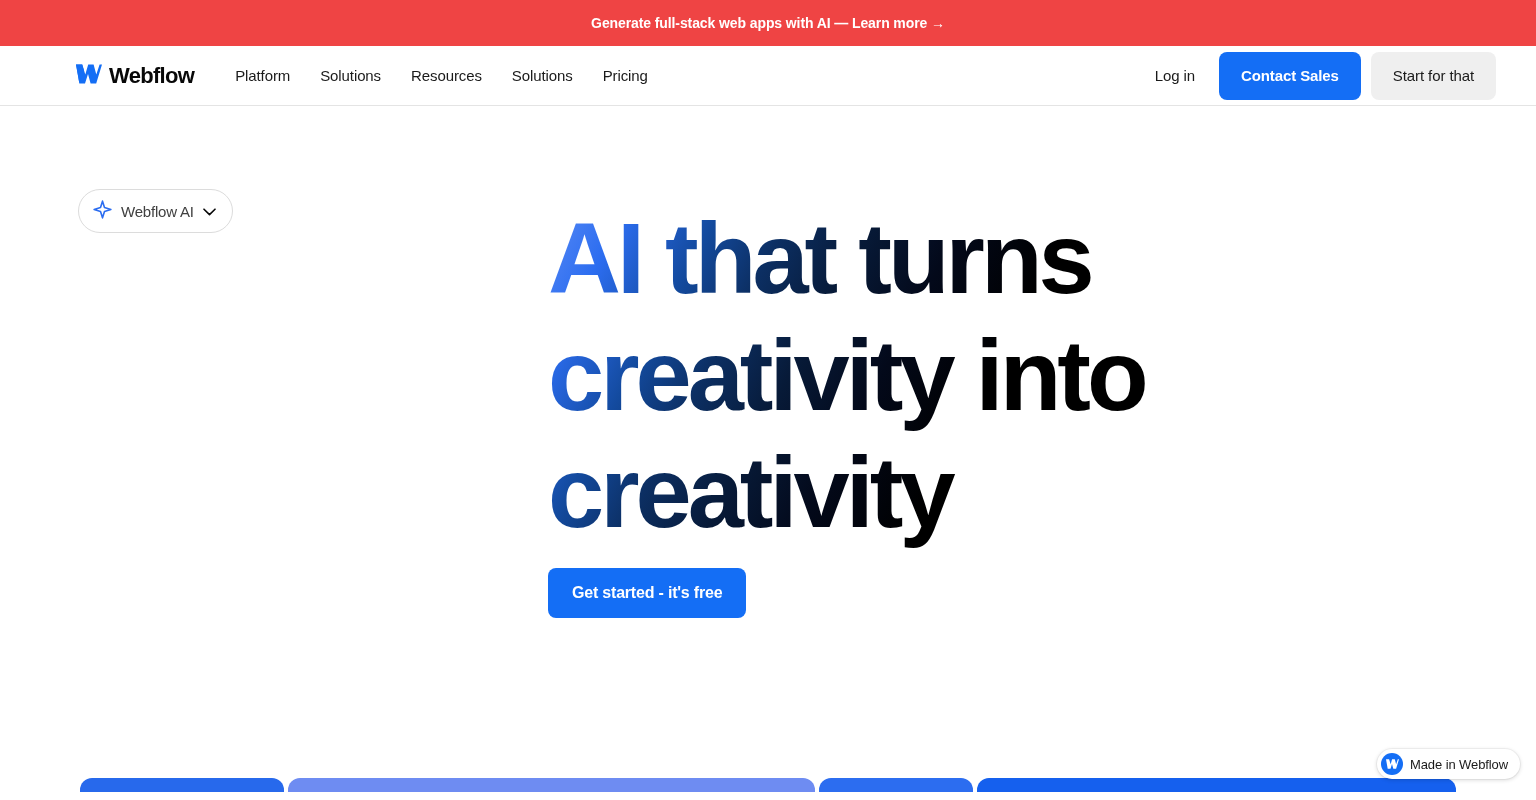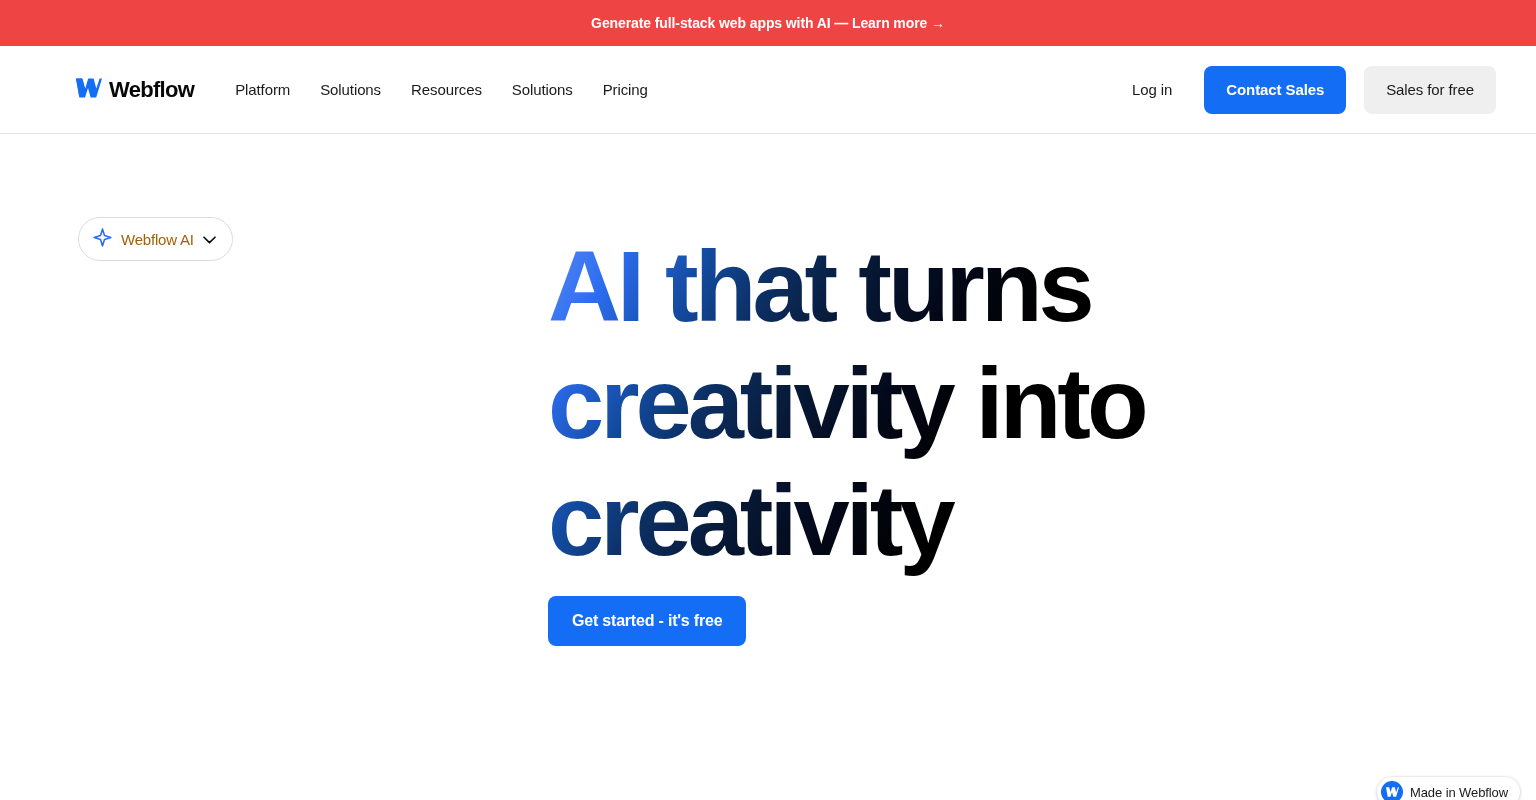--- a/index.html
+++ b/index.html
@@ -24,21 +24,21 @@
   .banner-text {
     color:#ffffff;
     font-size:14px;
     font-weight:700;
     letter-spacing:-0.1px;
     white-space:nowrap;
   }
 
   
   .header {
-    height:88px;
+    height:60px;
     background:#ffffff;
     border-bottom:1px solid #e4e4e4;
     display:flex;
     align-items:center;
     padding:0 40px 0 76px;
     position:relative;
   }
   .logo-link {
     display:flex;
     align-items:center;
@@ -67,21 +67,21 @@
     padding:8px 15px;
     border-radius:6px;
     white-space:nowrap;
     letter-spacing:-0.1px;
     display:block;
   }
   .nav-right {
     margin-left:auto;
     display:flex;
     align-items:center;
-    gap:12px;
+    gap:4px;
   }
   .login-link {
     font-size:15px;
     color:#1a1a1a;
     text-decoration:none;
     padding:10px 20px;
     letter-spacing:-0.1px;
     white-space:nowrap;
   }
   .btn-primary {
@@ -135,21 +135,21 @@
     align-items:center;
     gap:9px;
     padding:0 16px 0 14px;
     background:#ffffff;
     border:1px solid #dcdcdc;
     border-radius:999px;
     cursor:pointer;
   }
   .hero-pill-label {
     font-size:15px;
-    color:#a16207;
+    color:#404040;
     letter-spacing:-0.2px;
     white-space:nowrap;
   }
   .sparkle-icon { display:block; flex:none; }
   .chev-icon { display:block; flex:none; }
 
   .hero-copy {
     position:absolute;
     left:548px;
     top:94px;
@@ -276,21 +276,21 @@
         <a class="nav-link" href="#">Solutions</a>
       </li>
     <li>
         <a class="nav-link" href="#">Pricing</a>
       </li>
   </ul>
 
   <div class="nav-right">
     <a class="login-link" href="#">Log in</a>
     <button class="btn-primary">Contact Sales</button>
-    <button class="btn-secondary">Sales for free</button>
+    <button class="btn-secondary">Start for that</button>
   </div>
 
 </header>
 
 <main class="hero">
 
   <div class="hero-pill">
     <span class="sparkle-icon">
       <svg width="19" height="19" viewBox="0 0 20 20" aria-hidden="true">
         <path d="M10 1.2 L12.1 7.9 L18.8 10 L12.1 12.1 L10 18.8 L7.9 12.1 L1.2 10 L7.9 7.9 Z" fill="none" stroke="#2C6DF0" stroke-width="1.7" stroke-linejoin="round"></path>

